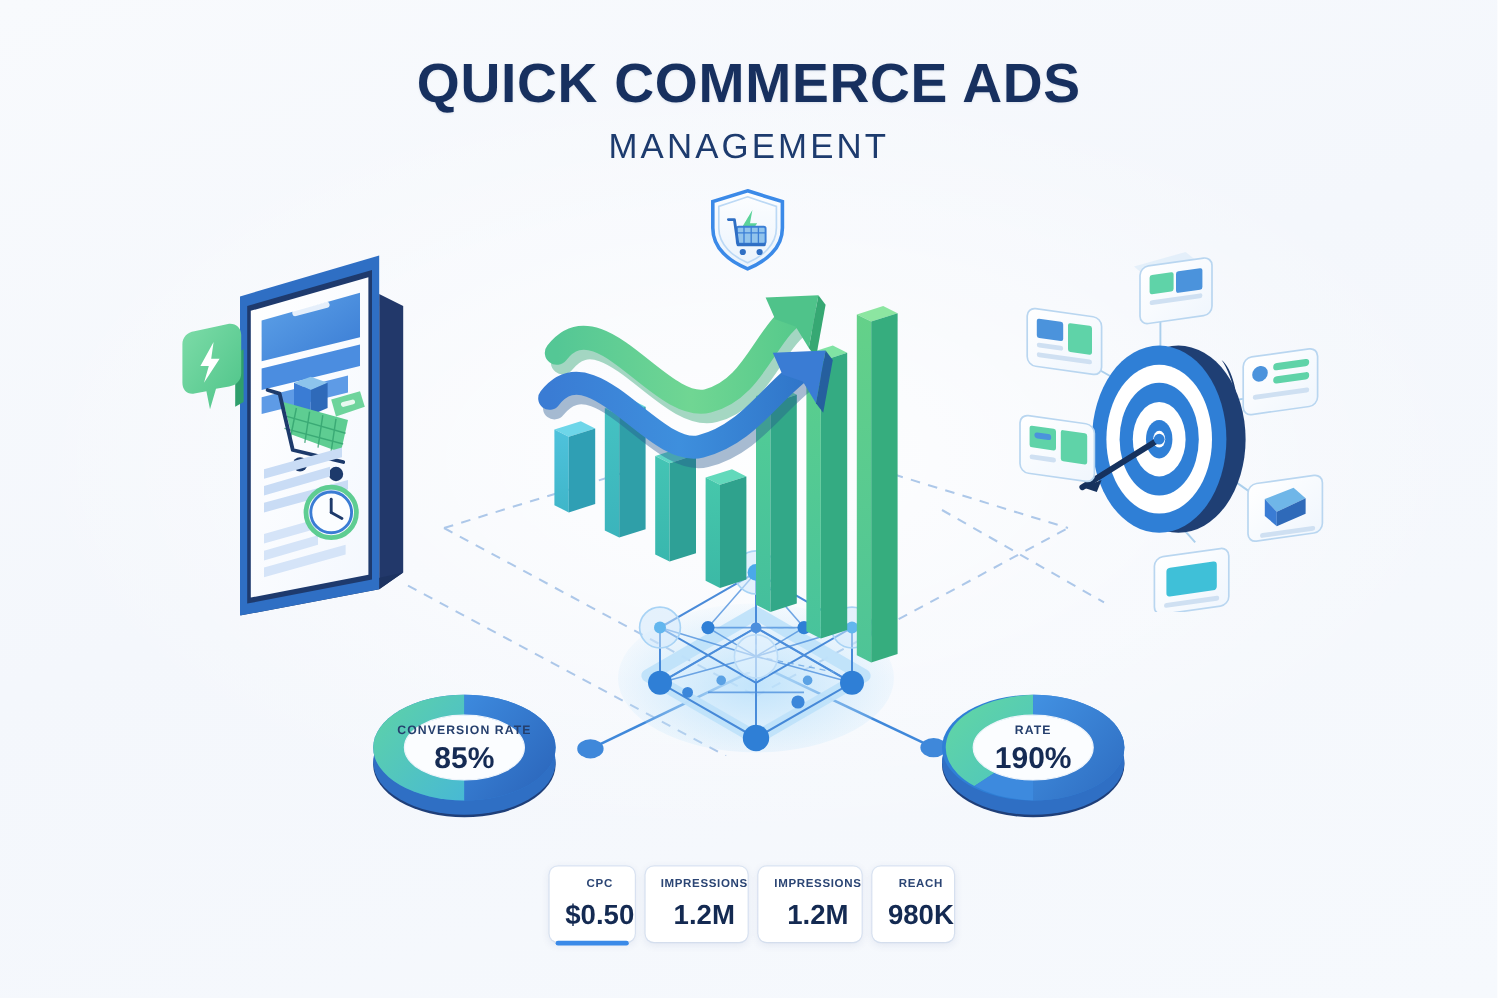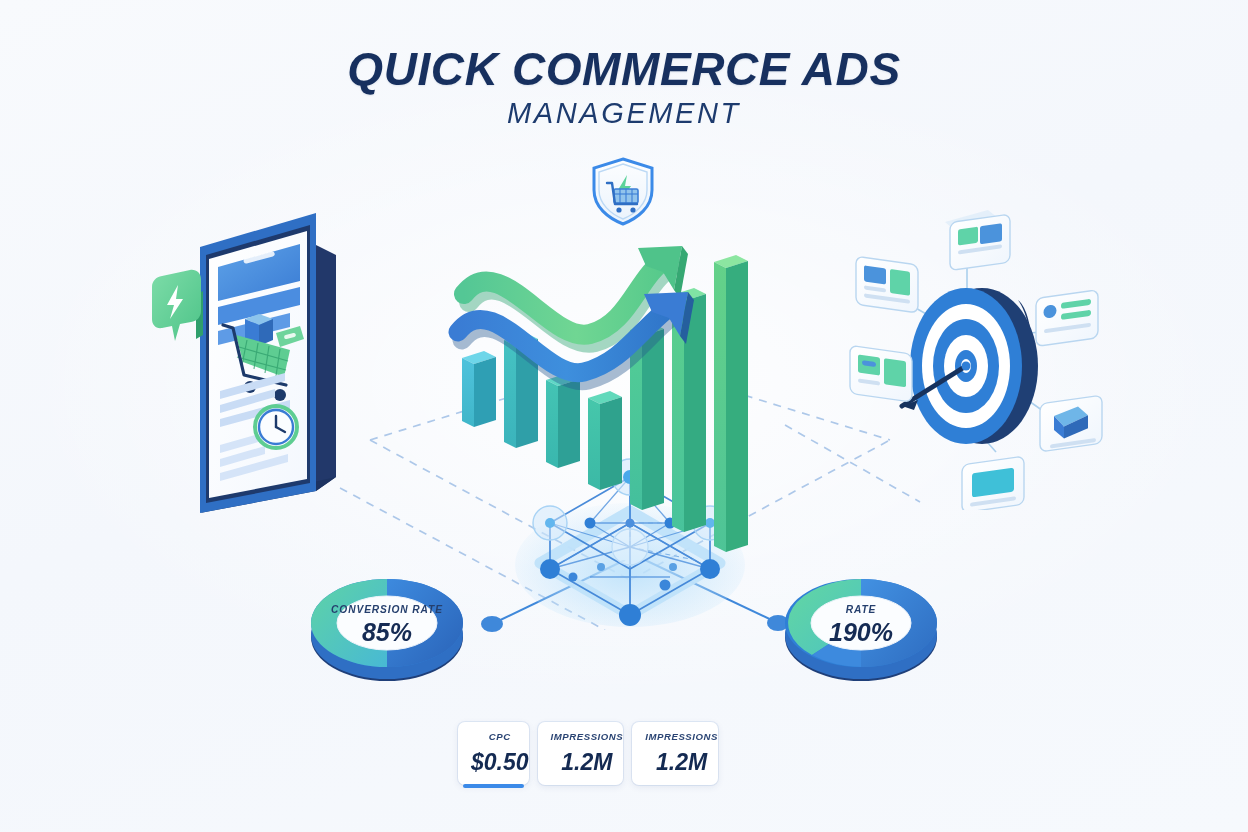--- a/index.html
+++ b/index.html
@@ -10,21 +10,20 @@
   }
   body {
     font-family: "Liberation Sans", sans-serif;
   }
   #stage {
     position: relative;
     width: 1248px;
     height: 832px;
     overflow: hidden;
     background: linear-gradient(160deg, #f8fafd 0%, #f4f7fc 45%, #f6f9fd 100%);
-    font-style: italic;
   }
   #stage::after {
     content: "";
     position: absolute;
     left: 0; top: 0; right: 0; bottom: 0;
     background: radial-gradient(ellipse 70% 55% at 50% 46%, rgba(255,255,255,0.85) 0%, rgba(255,255,255,0) 70%);
     pointer-events: none;
   }
 
   
@@ -42,21 +41,21 @@
     color: #17305f;
     line-height: 1;
     margin: 0;
     text-shadow: 0 1px 2px rgba(20,45,95,0.10);
   }
   .subtitle {
     font-size: 29px;
     font-weight: normal;
     letter-spacing: 2.6px;
     color: #1d3b6e;
-    margin-top: 7px;
+    margin-top: 17px;
     line-height: 1;
   }
 
   
   .badge {
     position: absolute;
     left: 586px;
     top: 154px;
     width: 74px;
     height: 74px;
@@ -678,15 +677,19 @@
       <div class="cvalue">$0.50</div>
     </div>
     <div class="card">
       <div class="clabel">IMPRESSIONS</div>
       <div class="cvalue">1.2M</div>
     </div>
     <div class="card">
       <div class="clabel">IMPRESSIONS</div>
       <div class="cvalue">1.2M</div>
     </div>
+    <div class="card">
+      <div class="clabel">REACH</div>
+      <div class="cvalue">980K</div>
+    </div>
   </div>
 
 </div>
 
 </body></html>

